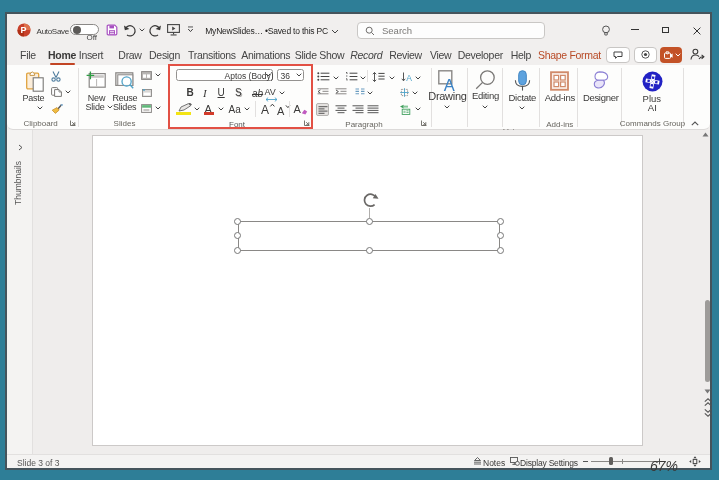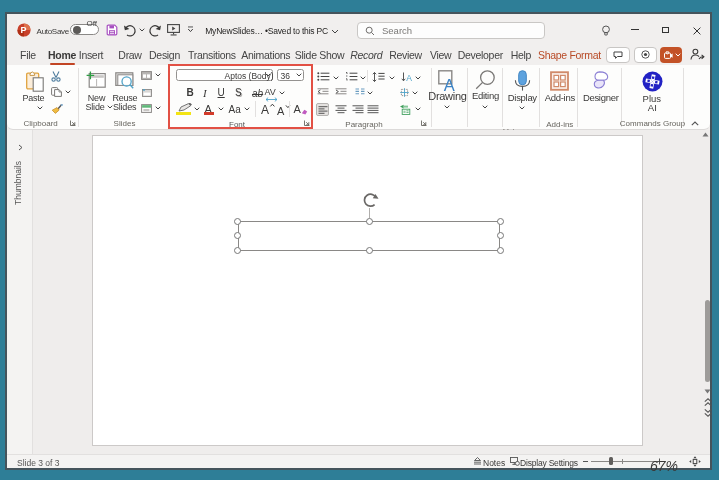--- a/index.html
+++ b/index.html
@@ -25,21 +25,21 @@
 
 <svg class="ab" style="left:9.5px;top:8.5px" width="14" height="14" viewBox="0 0 14 14">
  <circle cx="7" cy="7" r="6.6" fill="#c8412b"></circle>
  <path d="M7 0.4 A6.6 6.6 0 0 1 13.6 7 L7 7 Z" fill="#e07a52" opacity="0.85"></path>
  <path d="M7 13.6 A6.6 6.6 0 0 1 0.4 7 L7 7 Z" fill="#a92b10" opacity="0.8"></path>
  <text x="3.4" y="10.2" font-size="9" font-weight="bold" fill="#fff" font-family="Liberation Sans">P</text>
 </svg>
 <div class="ab t" style="left:29.6px;top:13.8px;font-size:8px;letter-spacing:-0.3px;">AutoSave</div>
 <div class="ab" style="left:62.6px;top:9.9px;width:29.8px;height:11.6px;background:#fff;border:1px solid #8a8886;border-radius:7px;box-sizing:border-box;"></div>
 <div class="ab" style="left:66.2px;top:11.7px;width:8.2px;height:8.2px;background:#5c5a58;border-radius:50%;"></div>
-<div class="ab t" style="left:79.5px;top:6px;font-size:8px;color:#444;">Off</div>
+<div class="ab t" style="left:79.5px;top:20px;font-size:8px;color:#444;">Off</div>
 <svg class="ab" style="left:99px;top:10px" width="12" height="12" viewBox="0 0 12 12">
  <path d="M1.2 2.2 Q1.2 1.2 2.2 1.2 L8.8 1.2 L10.8 3.2 L10.8 9.8 Q10.8 10.8 9.8 10.8 L2.2 10.8 Q1.2 10.8 1.2 9.8 Z" fill="#fff" stroke="#a74fc0" stroke-width="1.2"></path>
  <rect x="3.4" y="1.6" width="4.6" height="2.8" fill="#a74fc0"></rect>
  <rect x="3" y="6.2" width="6" height="4.2" fill="#a74fc0"></rect>
  <rect x="3.9" y="7.3" width="4.2" height="0.8" fill="#fff"></rect>
  <rect x="3.9" y="8.9" width="4.2" height="0.8" fill="#fff"></rect>
 </svg>
 <svg class="ab" style="left:115.5px;top:9.5px" width="14" height="13" viewBox="0 0 14 13">
  <path d="M2.2 5 A5.1 5.1 0 1 1 4 11" fill="none" stroke="#3a3938" stroke-width="1.2"></path>
  <path d="M1 1.6 L1.9 6.2 L6.4 5 Z" fill="#3a3938"></path>
@@ -364,21 +364,21 @@
 <div class="ab t" style="left:478.4px;top:26.4px;font-size:9.5px;letter-spacing:-0.3px;transform:translateX(-50%);">Editing</div>
 <svg class="ab" style="left:475.4px;top:39.5px" width="6" height="4" viewBox="0 0 6 4">
         <path d="M0.7 0.7 L3 3 L5.3 0.7" stroke="#444" fill="none"></path>
       </svg>
 
 <svg class="ab" style="left:507px;top:4.5px" width="17" height="22" viewBox="0 0 17 22">
  <rect x="4.7" y="0.7" width="7.6" height="14.2" rx="3.8" fill="#5da2de" stroke="#4488c4" stroke-width="1"></rect>
  <path d="M1.4 10.2 Q1.4 16.4 8.5 16.4 Q15.6 16.4 15.6 10.2" fill="none" stroke="#555" stroke-width="1.1"></path>
  <line x1="8.5" y1="16.4" x2="8.5" y2="20.6" stroke="#555" stroke-width="1.1"></line>
 </svg>
-<div class="ab t" style="left:515.3px;top:27.7px;font-size:9.5px;letter-spacing:-0.3px;transform:translateX(-50%);">Display</div>
+<div class="ab t" style="left:515.3px;top:27.7px;font-size:9.5px;letter-spacing:-0.3px;transform:translateX(-50%);">Dictate</div>
 <svg class="ab" style="left:512.3px;top:41px" width="6" height="4" viewBox="0 0 6 4">
         <path d="M0.7 0.7 L3 3 L5.3 0.7" stroke="#444" fill="none"></path>
       </svg>
 <div class="ab lbl" style="left:506px;top:55.8px;transform:translateX(-50%);margin-top:7px;">Voice</div>
 
 <svg class="ab" style="left:543.3px;top:5.5px" width="19" height="20" viewBox="0 0 19 20">
  <rect x="1" y="1.2" width="17" height="17.6" fill="#faeee8" stroke="#d08a6a" stroke-width="1.8"></rect>
  <rect x="4" y="4.4" width="4.6" height="4.6" fill="#fff" stroke="#d08a6a" stroke-width="1.2"></rect>
  <rect x="10.6" y="4.4" width="4.6" height="4.6" fill="#fff" stroke="#d08a6a" stroke-width="1.2"></rect>
  <rect x="4" y="11" width="4.6" height="4.6" fill="#fff" stroke="#d08a6a" stroke-width="1.2"></rect>

